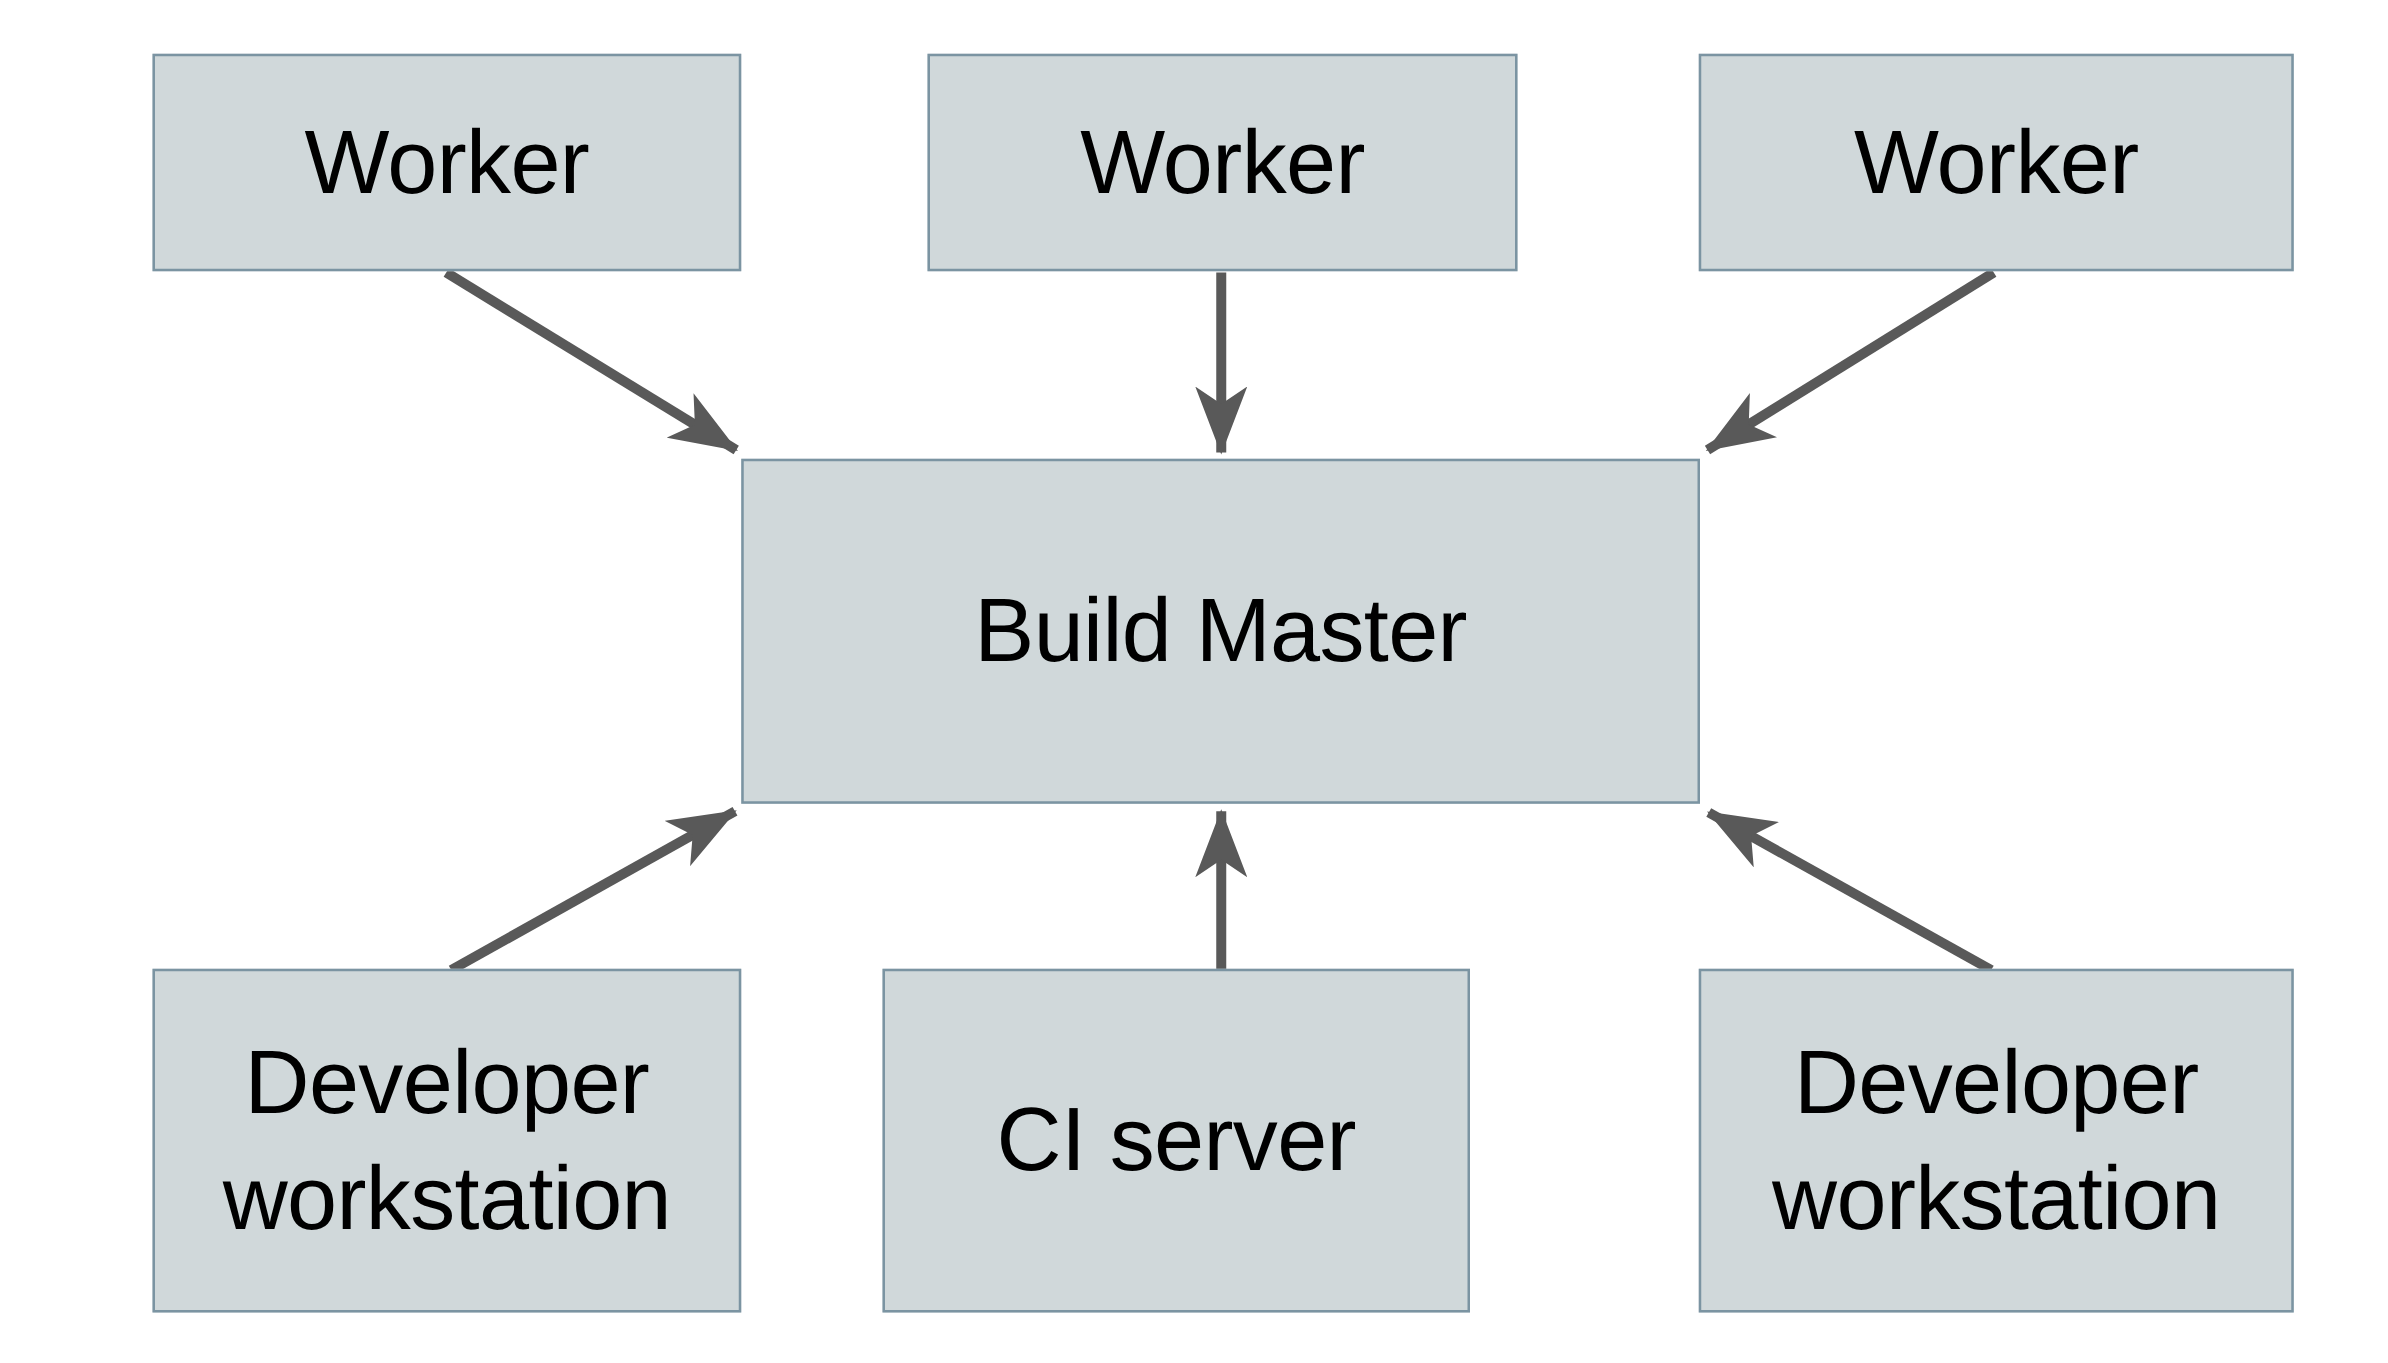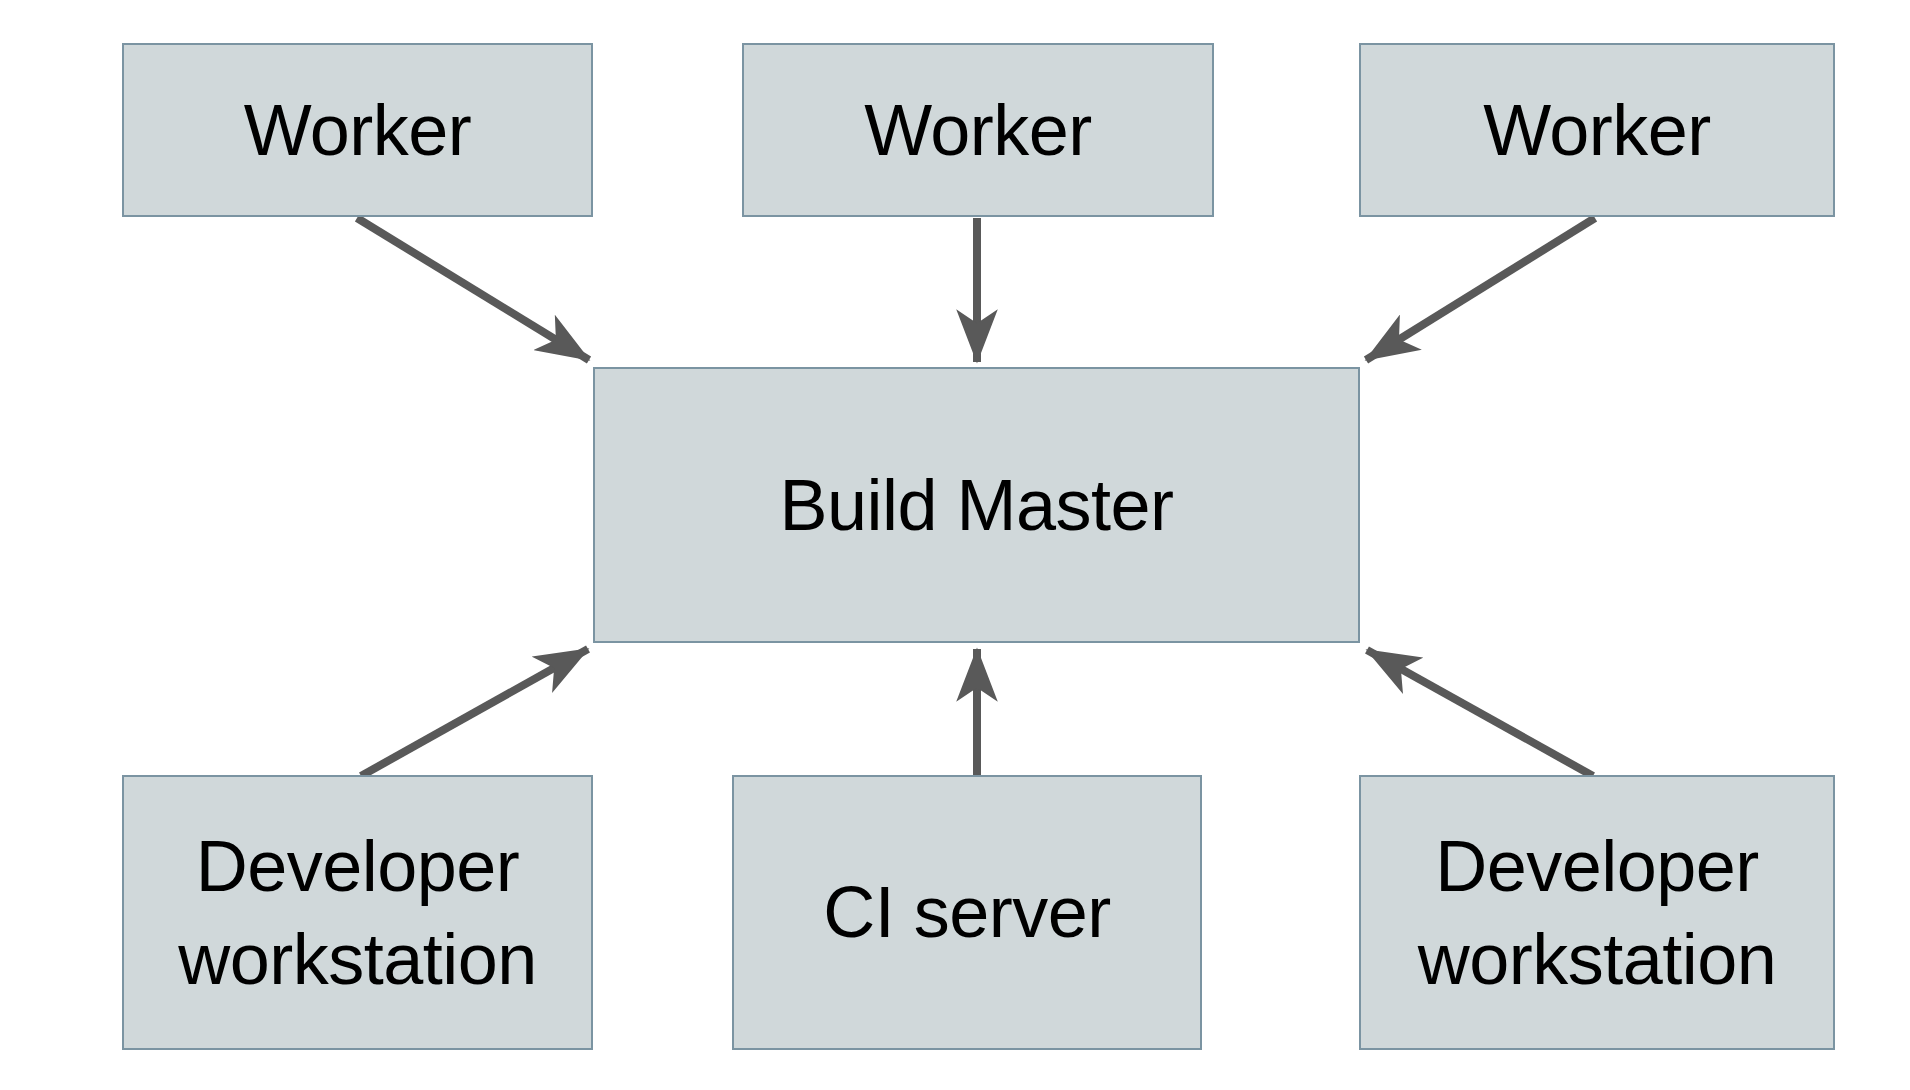--- a/index.html
+++ b/index.html
@@ -46,21 +46,21 @@
     padding: 0 20px;
   }
   
   .worker-left   { left: 122px;  top: 43px;  width: 471px; height: 174px; }
   .worker-middle { left: 742px;  top: 43px;  width: 472px; height: 174px; }
   .worker-right  { left: 1359px; top: 43px;  width: 476px; height: 174px; }
   
   .build-master  { left: 593px;  top: 367px; width: 767px; height: 276px; text-align: right; }
   
   .dev-left      { left: 122px;  top: 775px; width: 471px; height: 275px; }
-  .ci-server     { left: 732px;  top: 775px; width: 470px; height: 275px; }
+  .ci-server     { left: 706px;  top: 775px; width: 470px; height: 275px; }
   .dev-right     { left: 1359px; top: 775px; width: 476px; height: 275px; }
 </style>
 </head>
 <body>
 
 <div class="canvas">
 
   <svg class="edges" viewBox="0 0 1910 1090" xmlns="http://www.w3.org/2000/svg">
     <defs>
       <marker id="arrowhead" markerUnits="strokeWidth" markerWidth="7.2" markerHeight="5.2" refX="6.6" refY="2.6" orient="auto">

